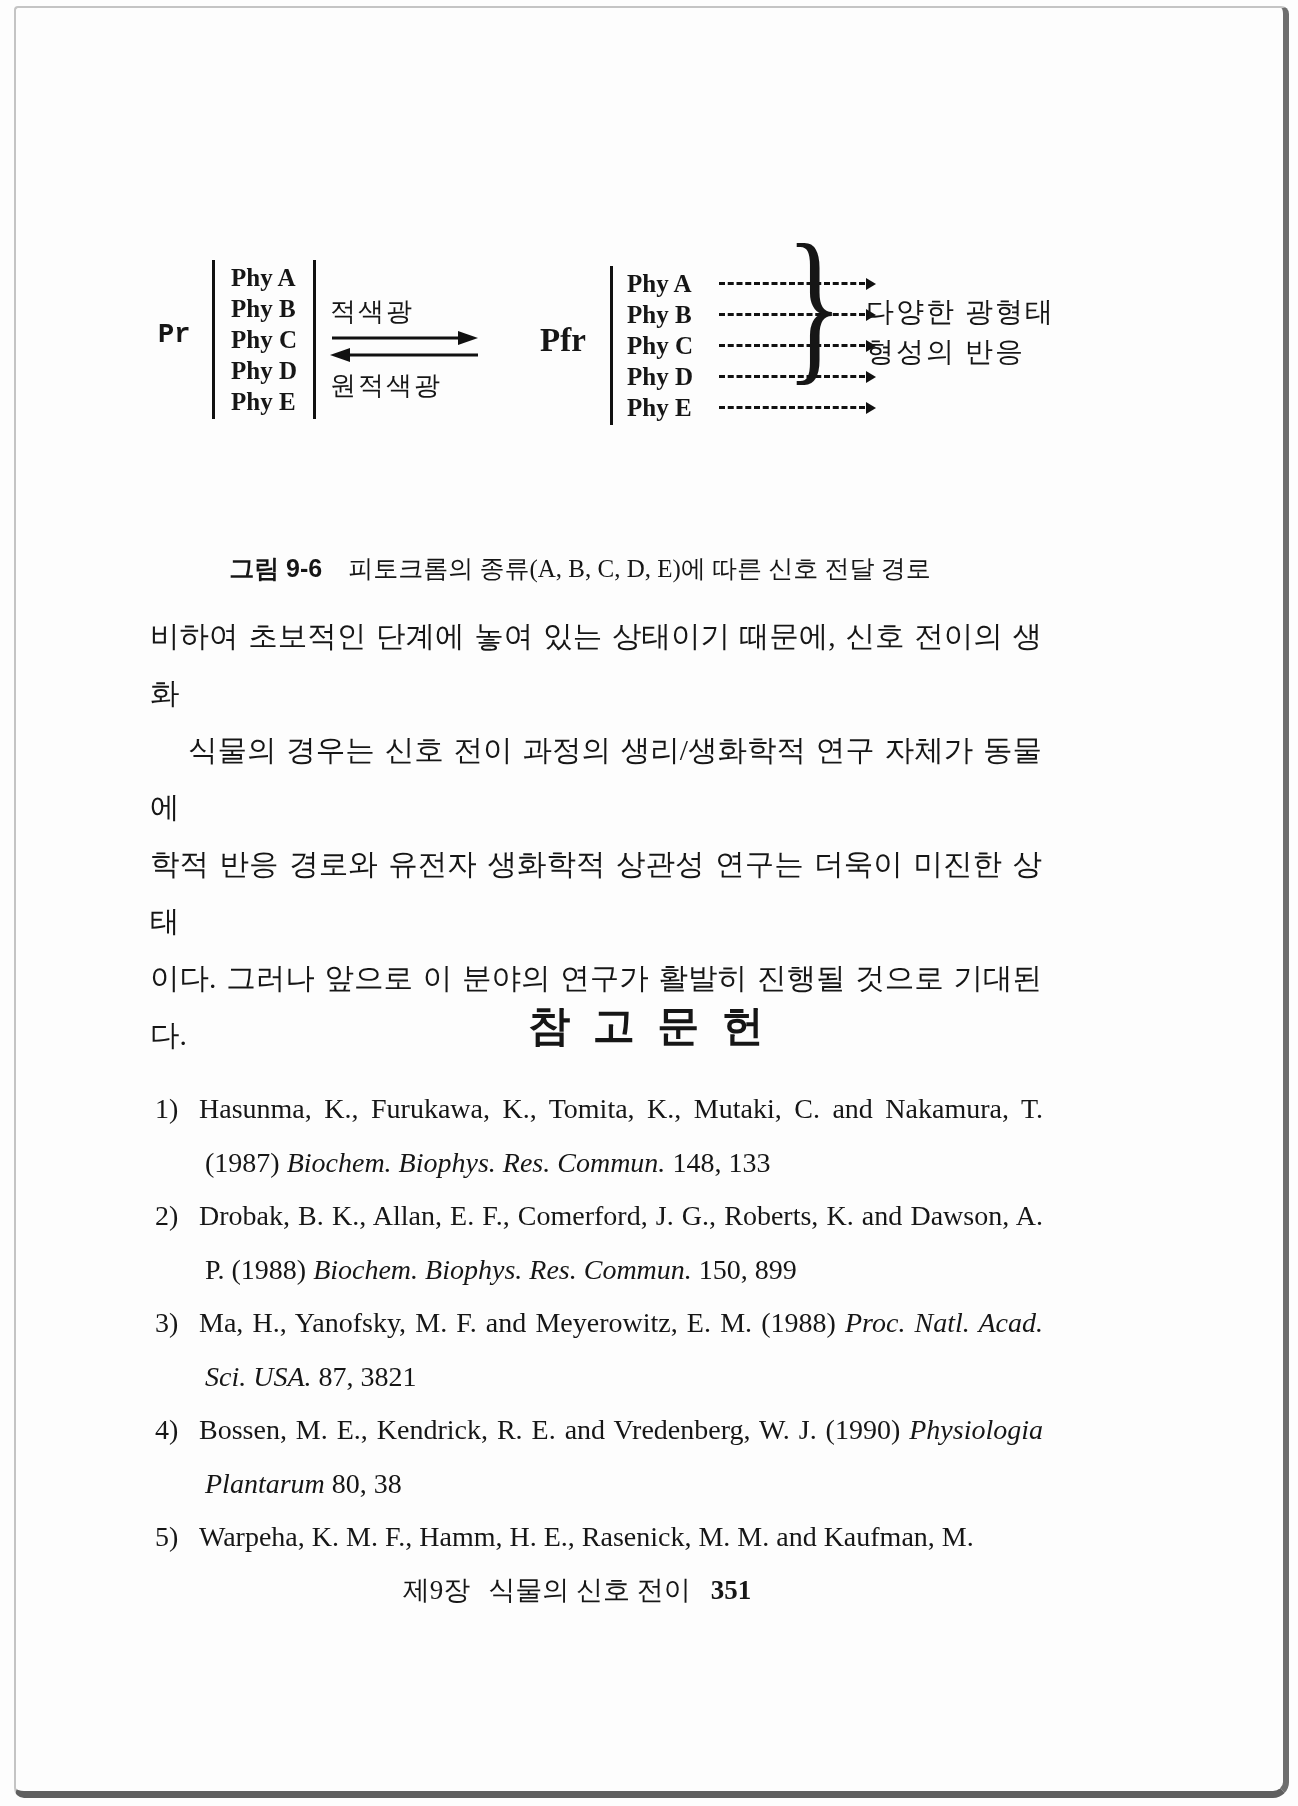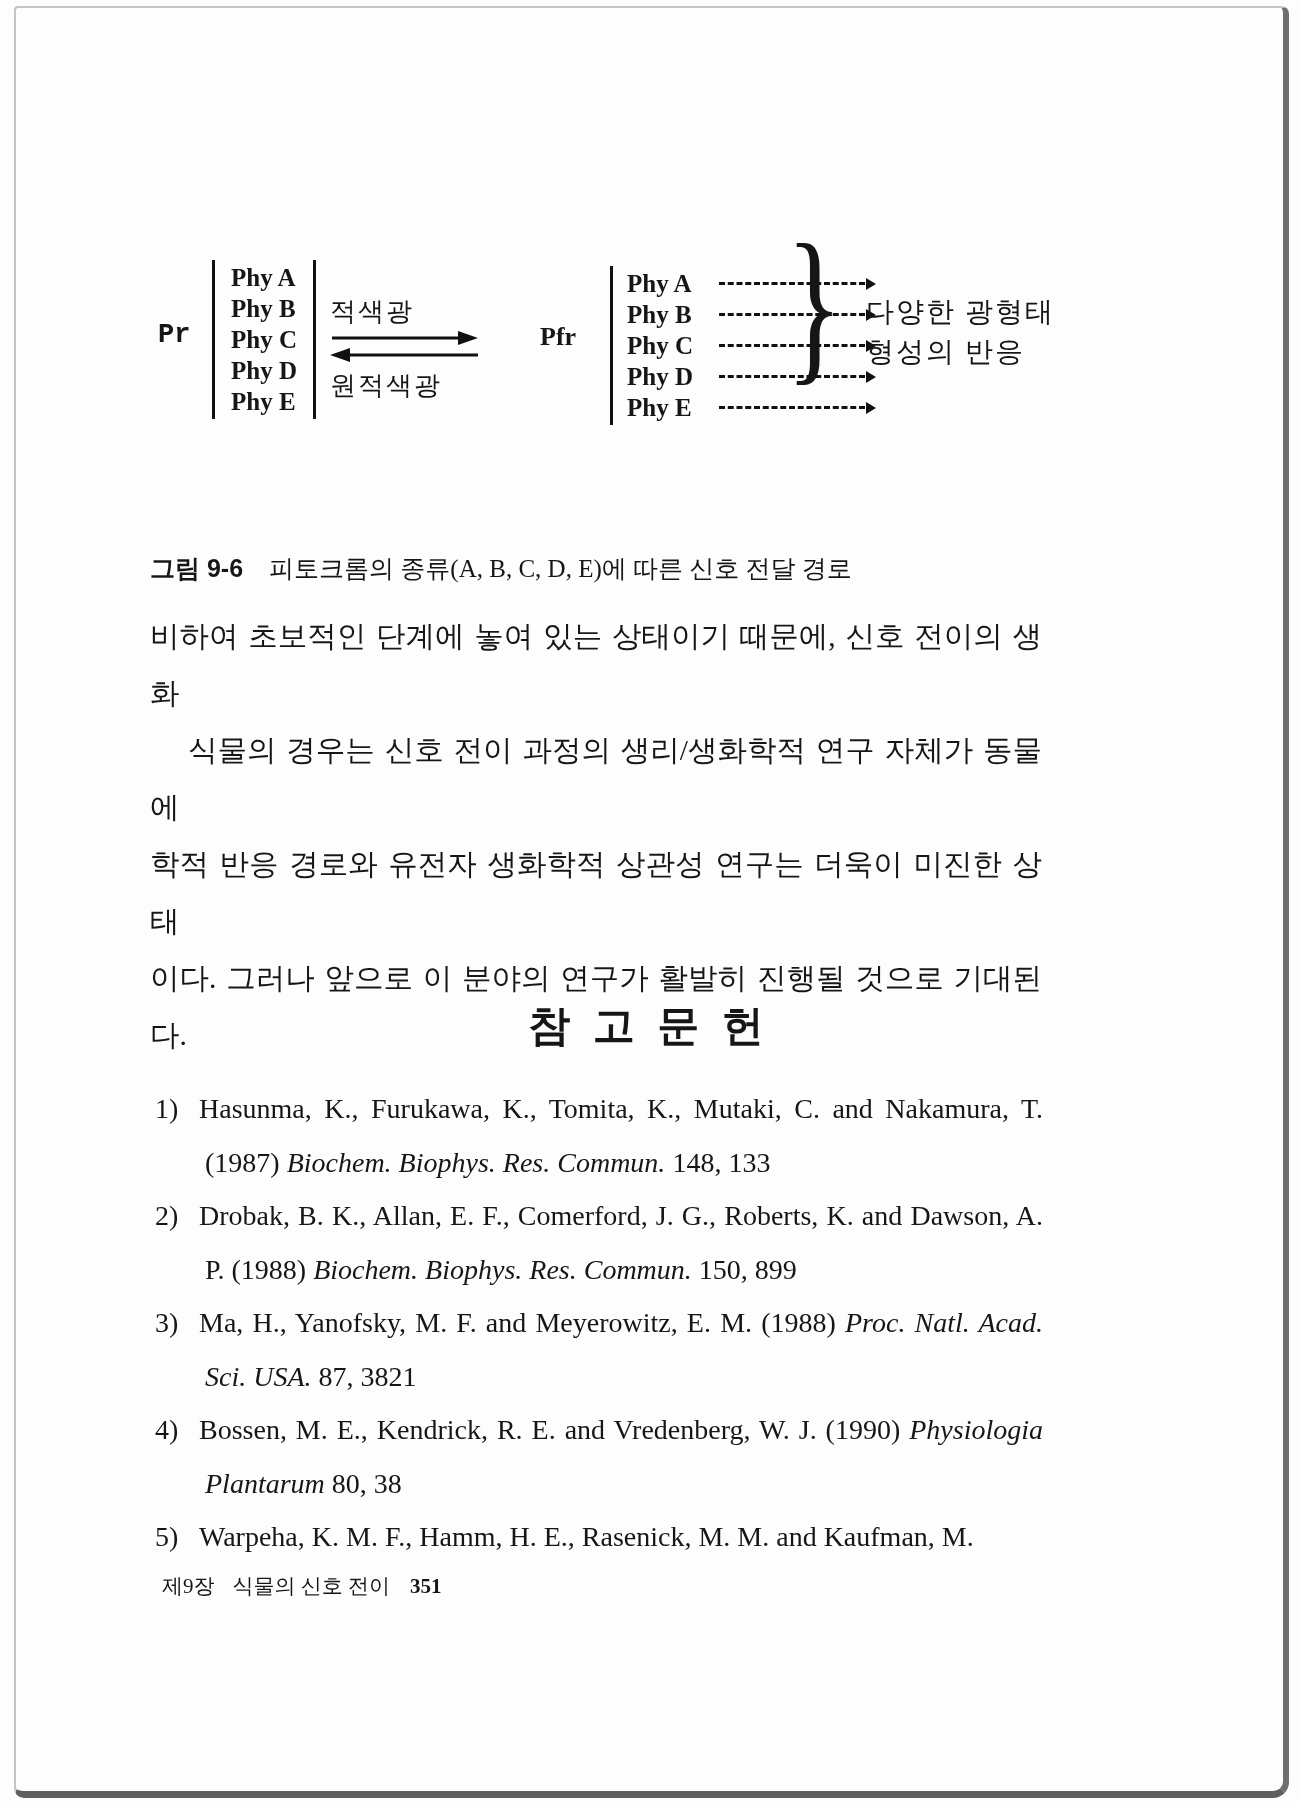--- a/index.html
+++ b/index.html
@@ -5,21 +5,21 @@
   html,body{margin:0;padding:0;background:#ffffff;}
   .scan{position:relative;width:1298px;height:1806px;background:#fdfdfd;overflow:hidden;
         font-family:"Liberation Serif","DejaVu Serif",serif;color:#161616;}
   .page-frame{position:absolute;left:14px;top:6px;right:9px;bottom:8px;
         border:2px solid #c4c4c4;border-right:6px solid #6e6e6e;border-bottom:7px solid #5f5f5f;
         border-radius:4px 8px 16px 10px;pointer-events:none;}
 
   
   .diagram{position:absolute;left:150px;top:232px;width:940px;height:300px;}
   .pr-label{position:absolute;left:8px;top:88px;font-size:27px;font-weight:bold;font-family:Liberation Mono, monospace;}
-  .pfr-label{position:absolute;left:390px;top:90px;font-size:26px;font-weight:bold;}
+  .pfr-label{position:absolute;left:390px;top:90px;font-size:33px;font-weight:bold;}
   .phy-list{position:absolute;left:62px;top:28px;border-left:3px solid #111;border-right:3px solid #111;
         padding:2px 16px;}
   .phy-list .phy-row{font-size:25px;font-weight:bold;line-height:31px;white-space:nowrap;}
   .conv{position:absolute;left:180px;top:64px;width:148px;text-align:left;}
   .conv .klabel{font-size:26px;line-height:32px;letter-spacing:2px;white-space:nowrap;}
   .right-list{position:absolute;left:460px;top:34px;border-left:3px solid #111;padding:2px 0 2px 14px;}
   .right-row{display:flex;align-items:center;height:31px;}
   .right-row .phy-name{font-size:25px;font-weight:bold;width:86px;white-space:nowrap;}
   .dash-line{width:146px;border-top:3px dashed #111;margin-left:6px;}
   .dash-head{width:0;height:0;border-left:10px solid #111;border-top:6px solid transparent;
@@ -31,40 +31,40 @@
   
   .signal-row{position:absolute;left:452px;top:178px;width:252px;height:104px;}
   .vbar{position:absolute;top:0;bottom:0;width:3px;background:#111;}
   .vbar.left{left:0;} .vbar.right{right:0;}
   .block-arrow{position:absolute;top:32px;}
   .block-arrow.left{left:8px;} .block-arrow.right{right:8px;}
   .signal-text{position:absolute;left:30px;right:40px;top:12px;text-align:center;
         font-size:28px;line-height:38px;white-space:nowrap;}
 
   
-  .caption{position:absolute;left:150px;top:552px;width:880px;font-size:25px;white-space:nowrap;}
+  .caption{position:absolute;left:140px;top:552px;width:880px;font-size:25px;white-space:nowrap;text-align:center;}
   .caption .cap-label{font-family:"Liberation Sans","DejaVu Sans",sans-serif;font-weight:bold;margin-right:26px;}
 
   
   .body-par{position:absolute;left:150px;top:608px;width:892px;font-size:29.5px;}
   .body-line{line-height:57px;text-align:justify;text-align-last:justify;white-space:normal;}
   .body-line.indent{text-indent:38px;}
 
   
   .ref-heading{position:absolute;left:0;right:0;top:998px;text-align:center;
         font-size:42px;font-weight:bold;letter-spacing:6px;}
   .references{position:absolute;left:155px;top:1082px;width:888px;}
   .ref-item{font-size:28px;line-height:53.5px;text-align:justify;
         padding-left:50px;text-indent:-50px;margin-bottom:0;}
   .ref-item .ref-num{display:inline-block;width:44px;text-indent:0;}
   .ref-item .journal{font-style:italic;}
 
   
-  .footer{position:absolute;left:162px;top:1572px;width:862px;text-align:left;
-        font-size:21px;white-space:nowrap;}
+  .footer{position:absolute;left:146px;top:1572px;width:862px;text-align:center;
+        font-size:27px;white-space:nowrap;}
   .footer .chapter{margin-right:18px;}
   .footer .page-num{margin-left:20px;font-weight:bold;}
 </style>
 </head>
 <body>
 
 <div class="scan">
   <div class="page-frame"></div>
 
   <div class="diagram">

